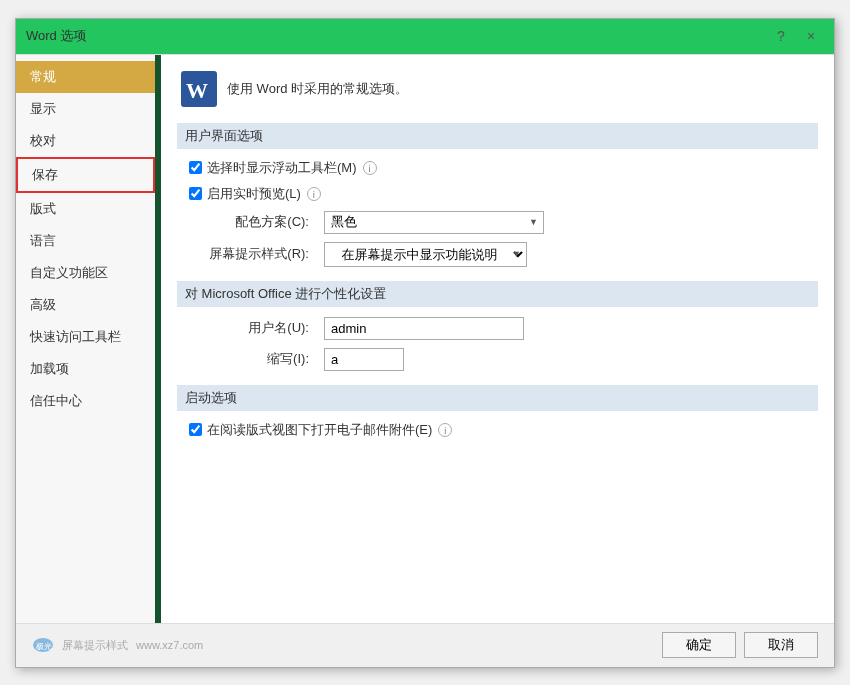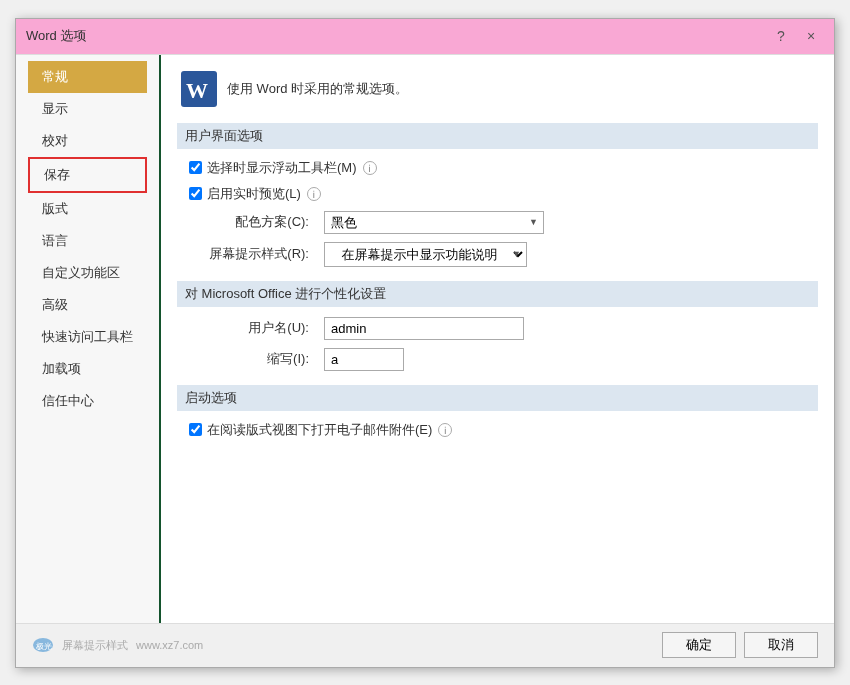--- a/index.html
+++ b/index.html
@@ -22,21 +22,21 @@
       border: 1px solid #aaa;
       box-shadow: 2px 2px 10px rgba(0,0,0,0.3);
       display: flex;
       flex-direction: column;
     }
 
     .title-bar {
       display: flex;
       align-items: center;
       justify-content: space-between;
-      background: #f9a8d4;
+      background: #22c55e;
       padding: 6px 10px;
       border-bottom: 1px solid #ddd;
       height: 36px;
     }
 
     .title-bar-text {
       font-size: 13px;
       font-weight: normal;
       color: #333;
     }
@@ -62,22 +62,22 @@
     .dialog-body {
       display: flex;
       flex: 1;
       overflow: hidden;
     }
 
     
     .sidebar {
       width: 145px;
       background: #f7f7f7;
-      border-right: 2px solid #14532d;
-      padding: 6px 12px;
+      border-right: 6px solid #14532d;
+      padding: 6px 0;
       flex-shrink: 0;
     }
 
     .sidebar-item {
       padding: 7px 14px;
       cursor: pointer;
       color: #333;
       font-size: 13px;
       white-space: nowrap;
     }
@@ -172,21 +172,21 @@
       min-width: 80px;
       text-align: center;
     }
 
     .form-select-wide {
       min-width: 220px;
       padding: 3px 6px;
       border: 1px solid #aaa;
       background: #fff;
       font-size: 13px;
-      font-family: Liberation Serif, serif;
+      font-family: Liberation Mono, monospace;
       cursor: pointer;
       appearance: none;
       -webkit-appearance: none;
       position: relative;
     }
 
     .select-wrapper {
       position: relative;
       display: inline-block;
     }

